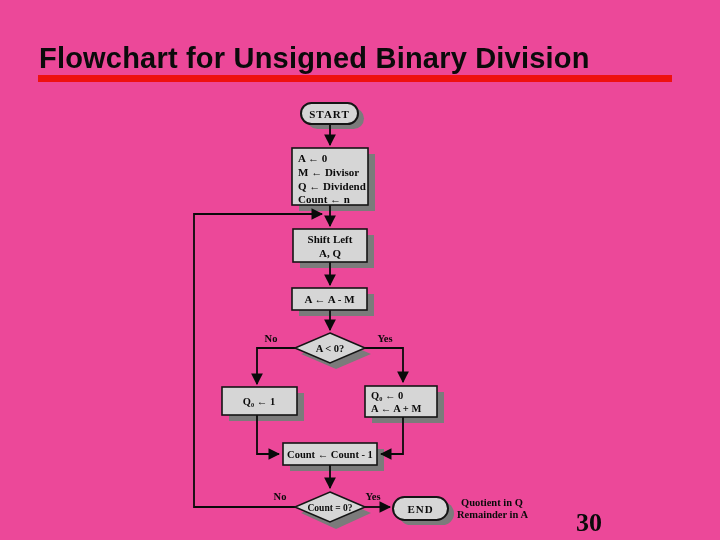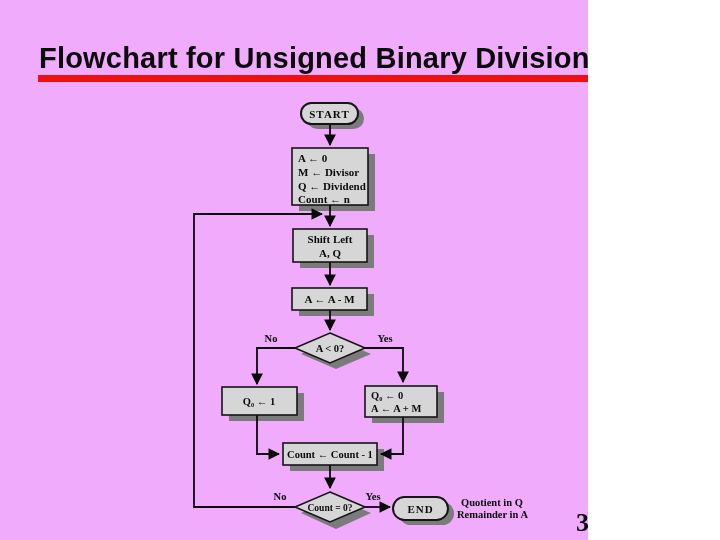--- a/index.html
+++ b/index.html
@@ -1,19 +1,19 @@
 <!DOCTYPE html>
 <html><head>
 <meta charset="utf-8">
 <style>
   html,body{margin:0;padding:0;background:#ffffff;}
   .slide{
     position:relative;
-    width:588px;height:540px;
-    background:#f0abfc;
+    width:720px;height:540px;
+    background:#ec4899;
     overflow:hidden;
     font-family:"Liberation Sans","DejaVu Sans",sans-serif;
   }
   .title{
     position:absolute;
     left:39px;top:42px;
     margin:0;
     font-size:29px;
     font-weight:900;
     letter-spacing:0.2px;

